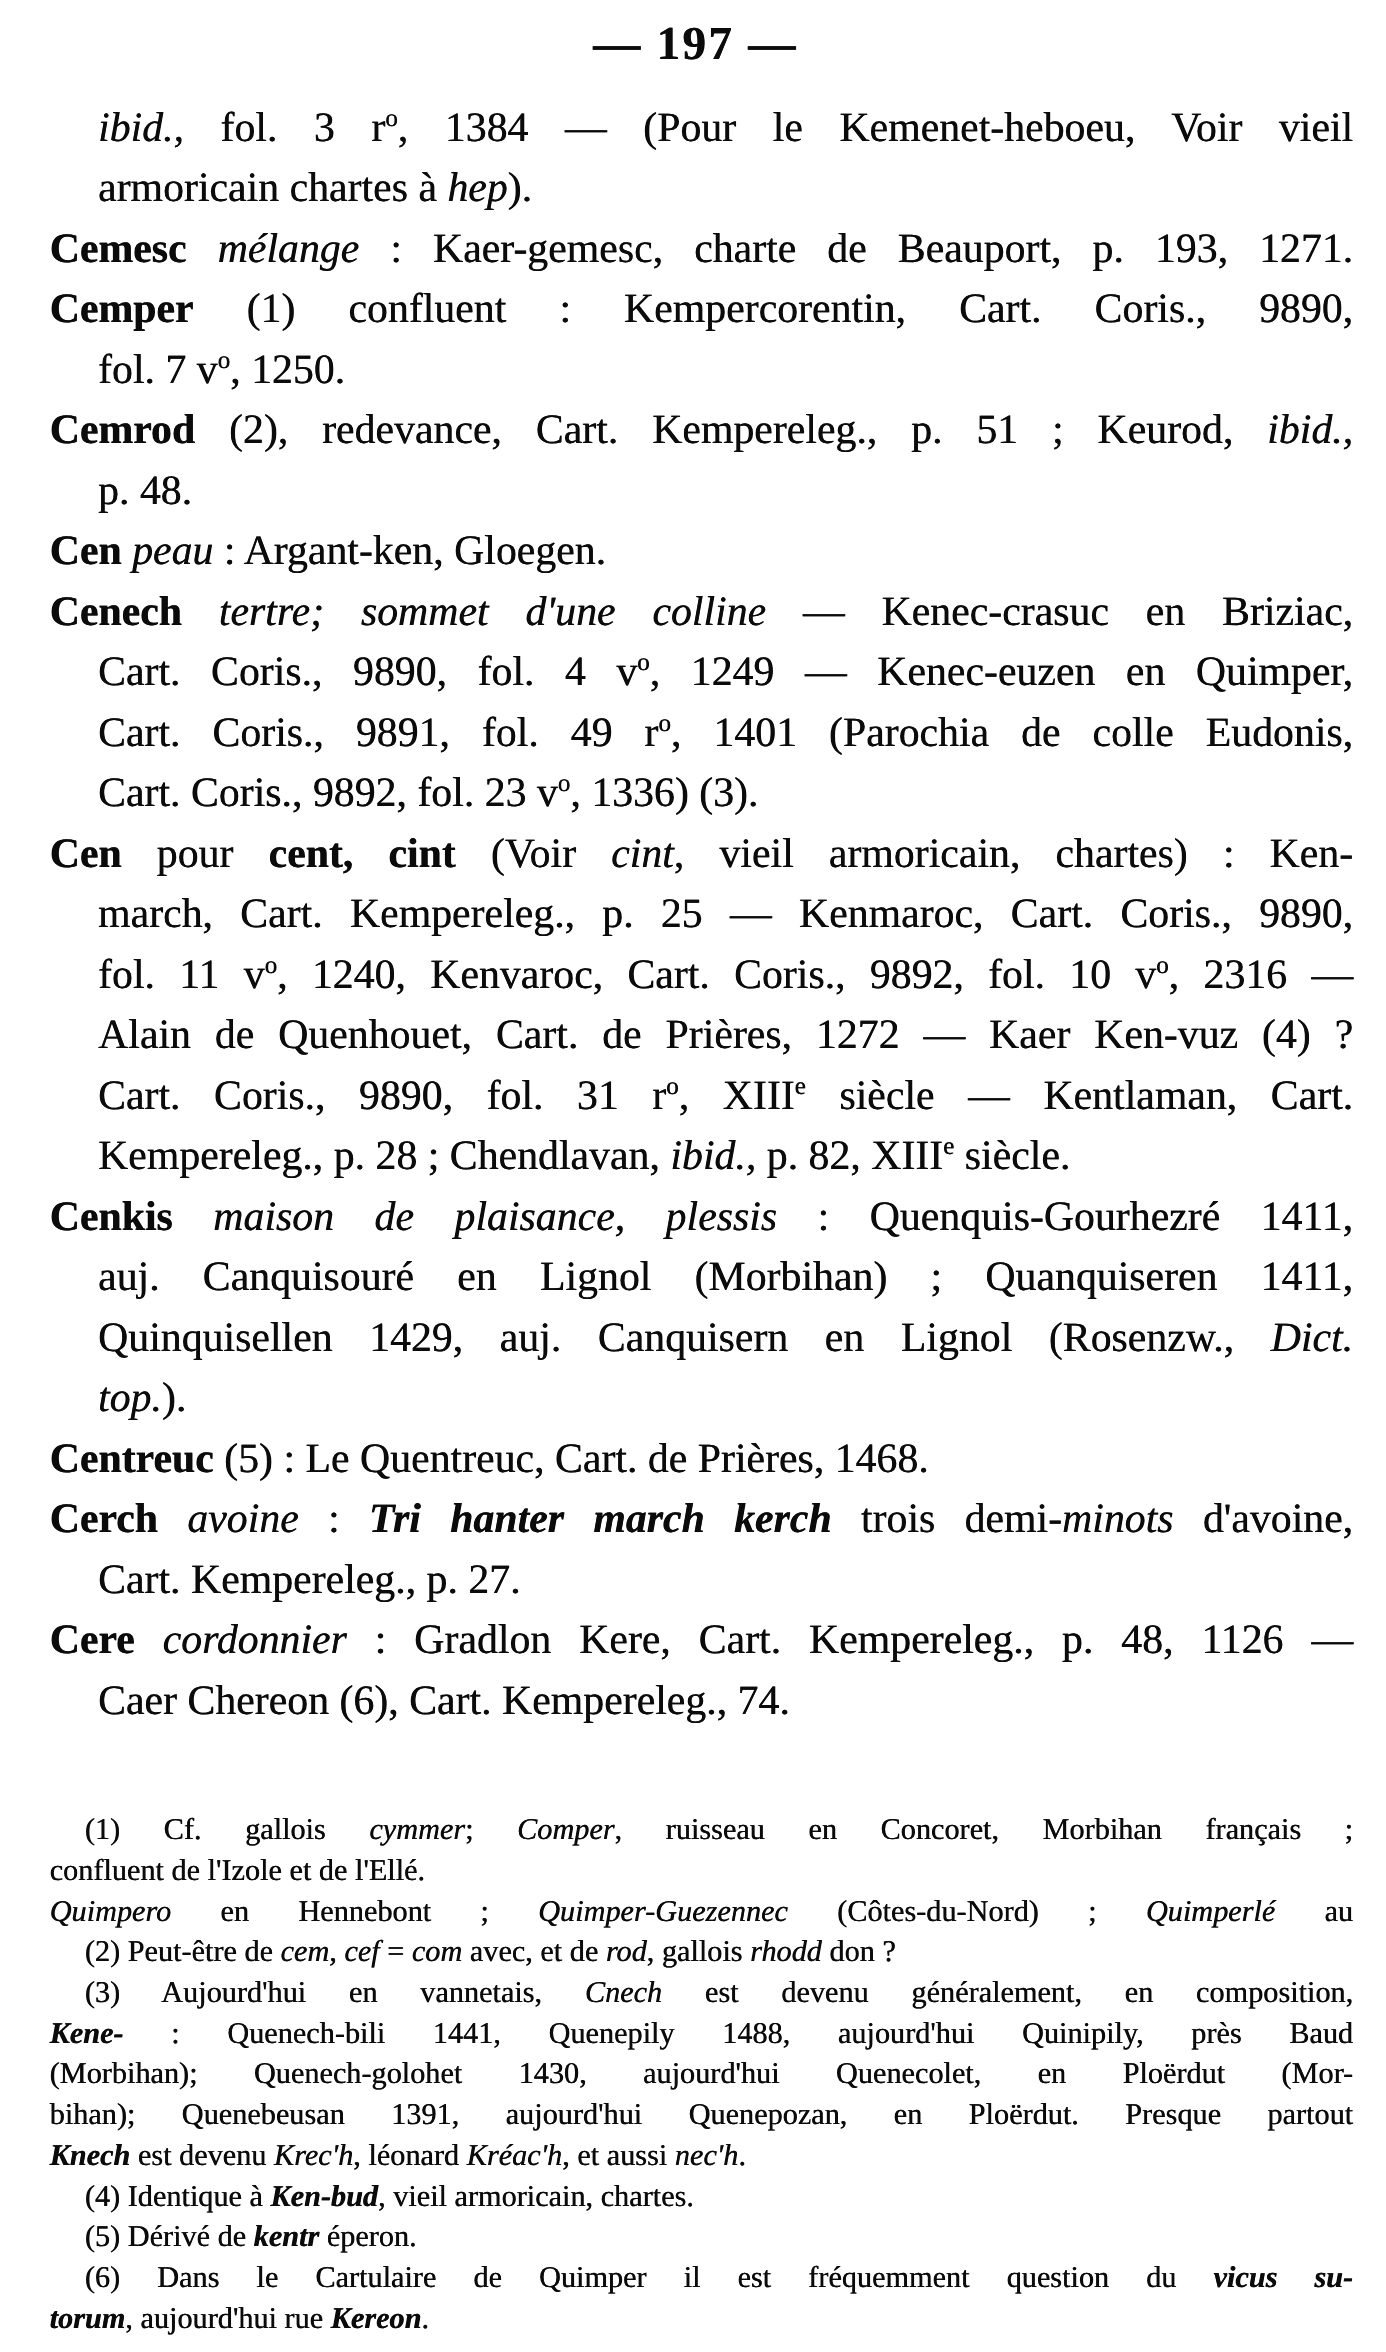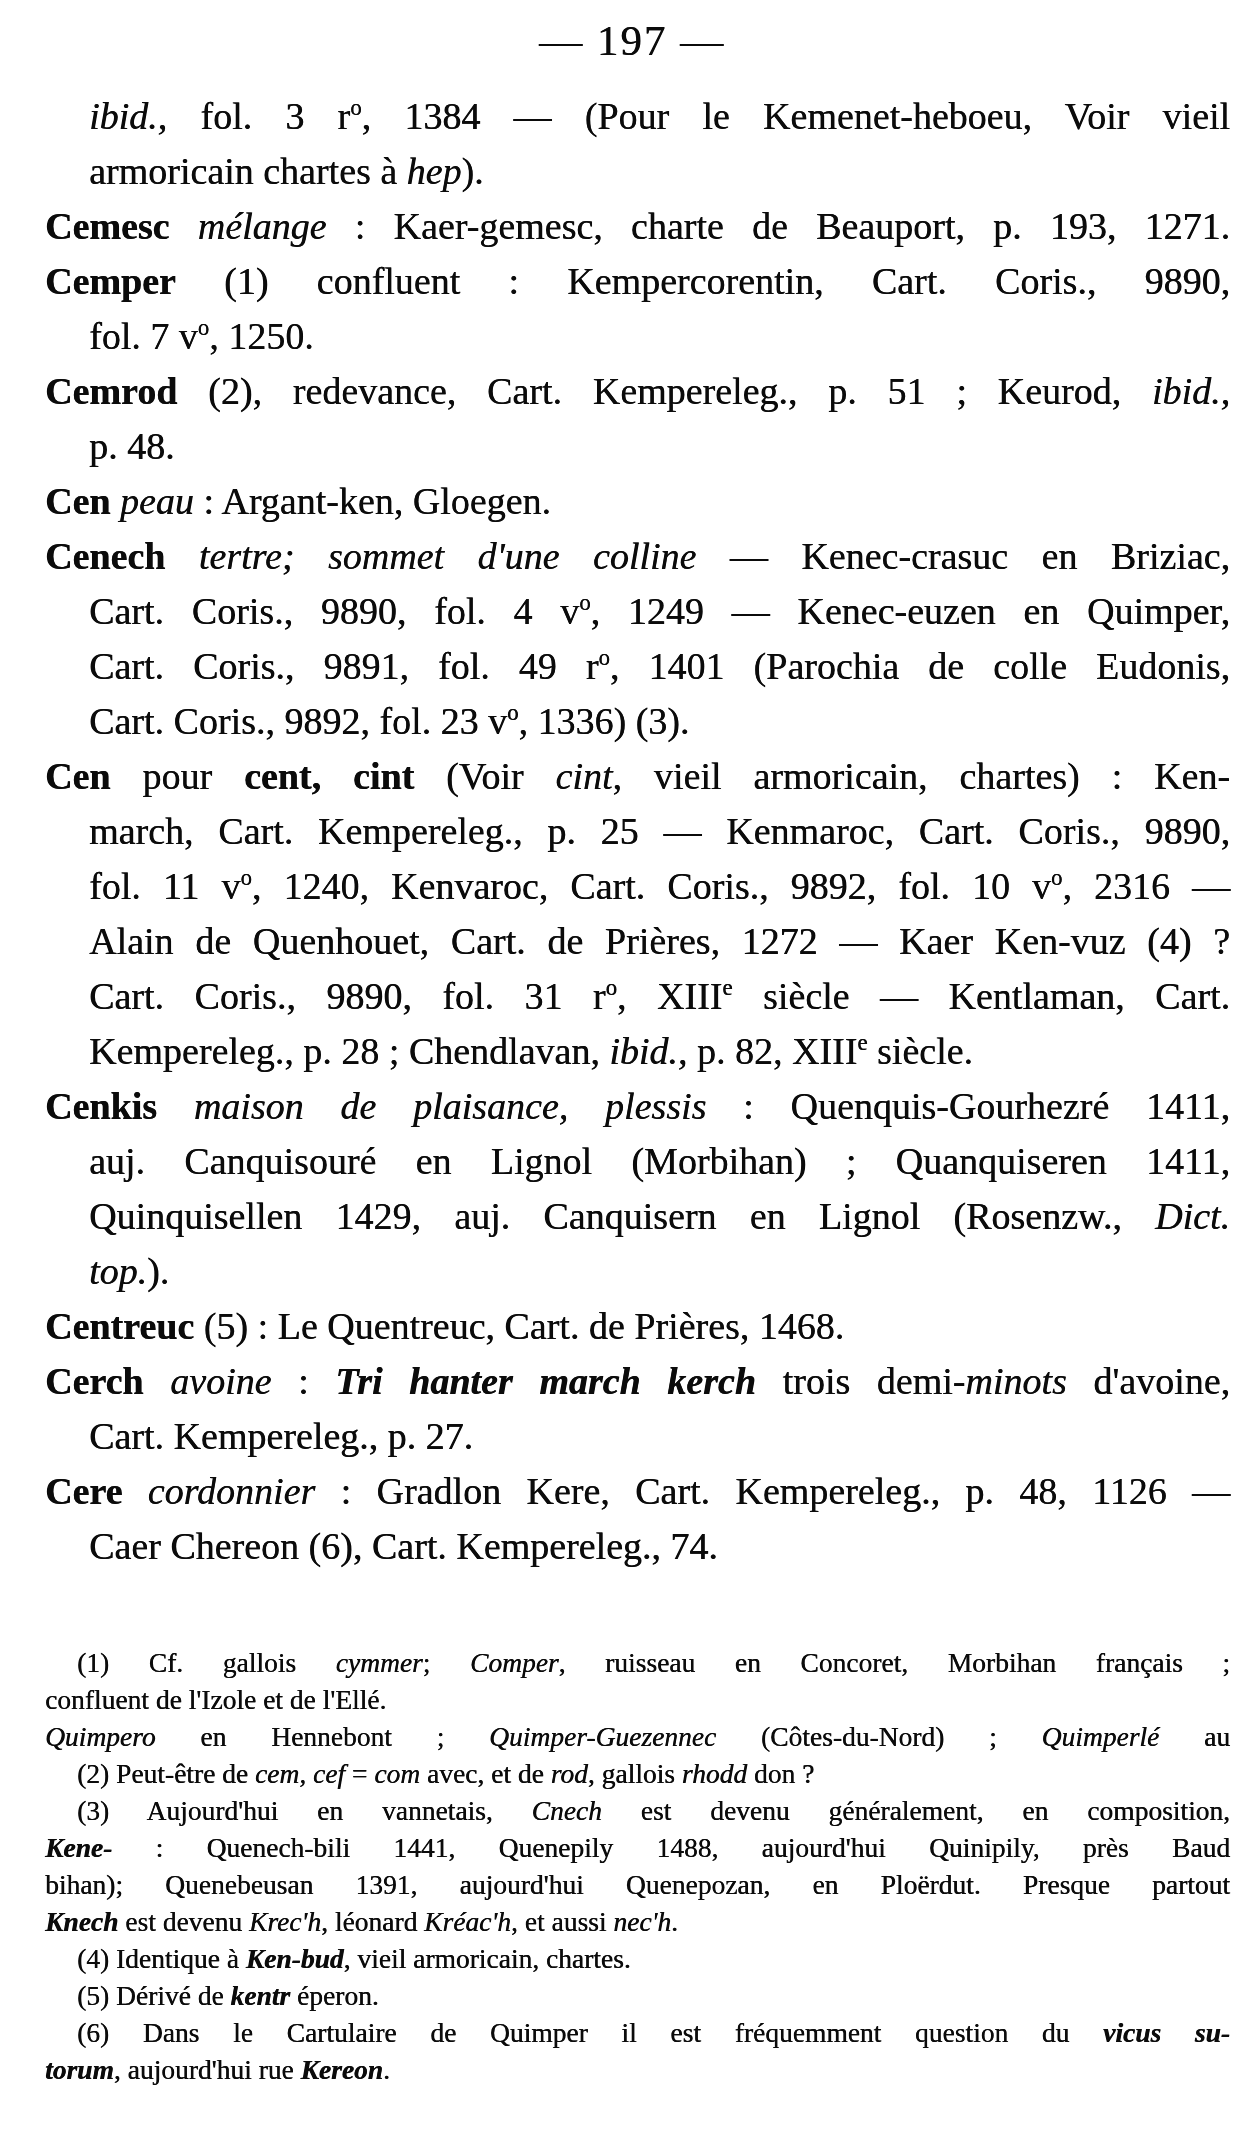--- a/index.html
+++ b/index.html
@@ -15,21 +15,21 @@
     color: #0b0b0b;
   }
   .page {
     box-sizing: border-box;
     width: 1260px;
     height: 2138px;
     padding: 16px 30px 0 34px;
   }
   .pageno {
     text-align: center;
-    font-weight: normal;
+    font-weight: bold;
     font-size: 43px;
     letter-spacing: 2px;
     margin-bottom: 24px;
     text-shadow: 0.4px 0 0 currentColor;
   }
   .line {
     text-align: justify;
     text-align-last: justify;
     white-space: nowrap;
     text-shadow: 0.4px 0 0 currentColor;
@@ -92,20 +92,21 @@
       <div class="line"><span class="b">Cere</span><span> </span><span class="i">cordonnier</span><span> : Gradlon Kere, Cart. Kempereleg., p. 48, 1126 —</span></div>
       <div class="line ind last"><span>Caer Chereon (6), Cart. Kempereleg., 74.</span></div>
     </div>
   <div class="footnotes">
       <div class="line ind"><span>(1) Cf. gallois </span><span class="i">cymmer</span><span>; </span><span class="i">Comper</span><span>, ruisseau en Concoret, Morbihan français ;</span></div>
       <div class="line last"><span>confluent de l'Izole et de l'Ellé.</span></div>
       <div class="line"><span class="i">Quimpero</span><span> en Hennebont ; </span><span class="i">Quimper-Guezennec</span><span> (Côtes-du-Nord) ; </span><span class="i">Quimperlé</span><span> au</span></div>
       <div class="line ind last"><span>(2) Peut-être de </span><span class="i">cem, cef</span><span> = </span><span class="i">com</span><span> avec, et de </span><span class="i">rod</span><span>, gallois </span><span class="i">rhodd</span><span> don ?</span></div>
       <div class="line ind"><span>(3) Aujourd'hui en vannetais, </span><span class="i">Cnech</span><span> est devenu généralement, en composition,</span></div>
       <div class="line"><span class="bi">Kene-</span><span> : Quenech-bili 1441, Quenepily 1488, aujourd'hui Quinipily, près Baud</span></div>
+      <div class="line"><span>(Morbihan); Quenech-golohet 1430, aujourd'hui Quenecolet, en Ploërdut (Mor-</span></div>
       <div class="line"><span>bihan); Quenebeusan 1391, aujourd'hui Quenepozan, en Ploërdut. Presque partout</span></div>
       <div class="line last"><span class="bi">Knech</span><span> est devenu </span><span class="i">Krec'h</span><span>, léonard </span><span class="i">Kréac'h</span><span>, et aussi </span><span class="i">nec'h</span><span>.</span></div>
       <div class="line ind last"><span>(4) Identique à </span><span class="bi">Ken-bud</span><span>, vieil armoricain, chartes.</span></div>
       <div class="line ind last"><span>(5) Dérivé de </span><span class="bi">kentr</span><span> éperon.</span></div>
       <div class="line ind"><span>(6) Dans le Cartulaire de Quimper il est fréquemment question du </span><span class="bi">vicus su-</span></div>
       <div class="line last"><span class="bi">torum</span><span>, aujourd'hui rue </span><span class="bi">Kereon</span><span>.</span></div>
     </div>
 </div>
 
 </body></html>

